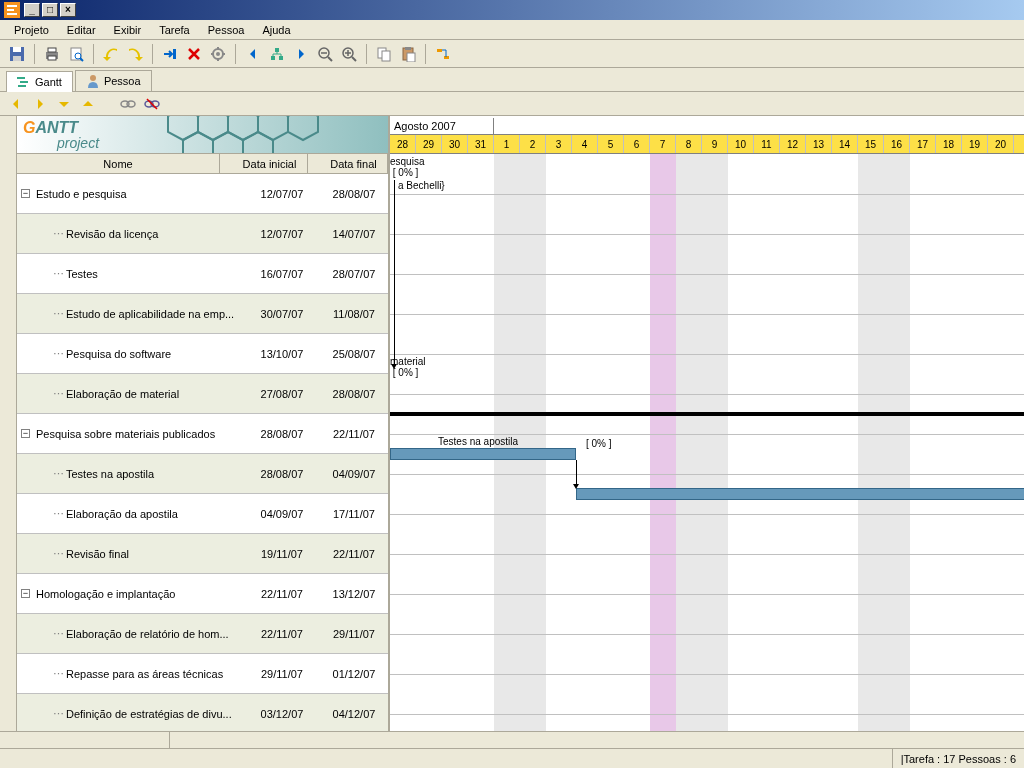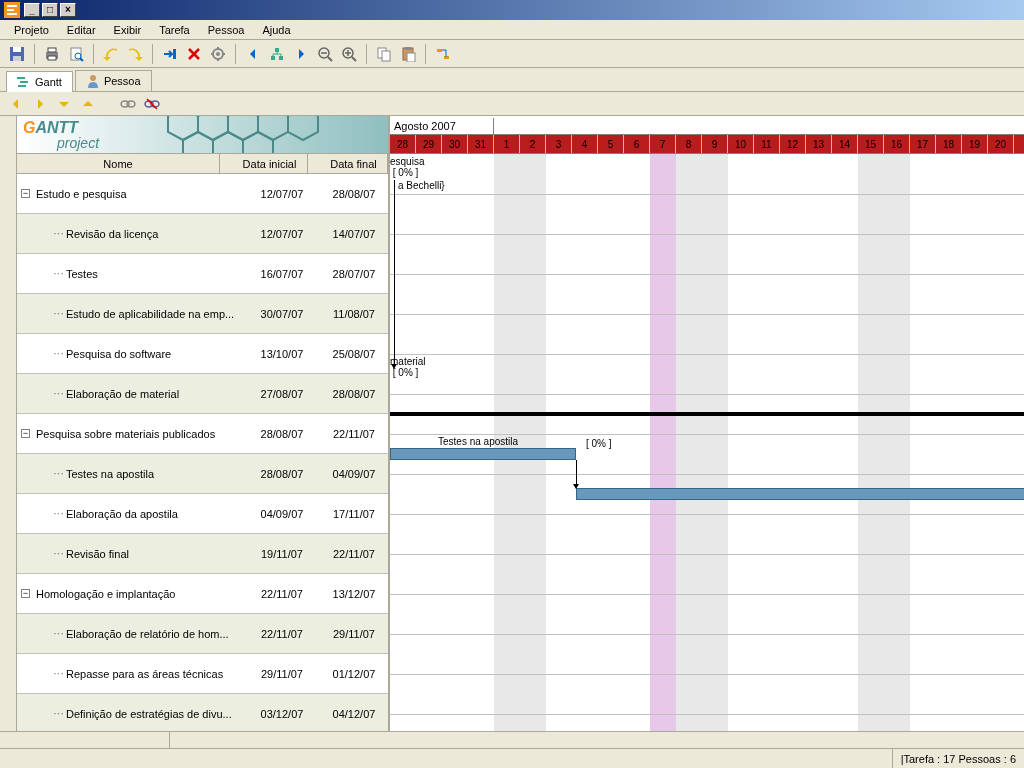--- a/index.html
+++ b/index.html
@@ -154,21 +154,21 @@
 .tree-line { color: #808080; margin-right: 4px; letter-spacing: -2px; }
 .rightpanel { flex: 1; display: flex; flex-direction: column; background: #fff; overflow: hidden; }
 .timeline-head {
   height: 38px;
   border-bottom: 1px solid #808080;
   display: flex;
   flex-direction: column;
 }
 .month-row { flex: 1; display: flex; border-bottom: 1px solid #808080; align-items: flex-end; }
 .month-cell { border-right: 1px solid #808080; padding: 2px 4px; display: flex; align-items: center; }
-.day-row { height: 18px; display: flex; background: #b91c1c; }
+.day-row { height: 18px; display: flex; background: #fde047; }
 .day-cell { width: 26px; border-right: 1px solid #c0c0c0; display: flex; align-items: center; justify-content: center; font-size: 10px; }
 .chart-area { flex: 1; position: relative; overflow: hidden; }
 .chart-col {
   position: absolute; top: 0; bottom: 0; width: 26px;
 }
 .chart-col.weekend { background: #e8e8e8; }
 .chart-col.today { background: #e8c8e8; }
 .chart-row-line { position: absolute; left: 0; right: 0; height: 1px; background: #c0c0c0; }
 .chart-label { position: absolute; font-size: 10px; white-space: nowrap; }
 .gbar { position: absolute; height: 12px; background: #6699bb; border: 1px solid #336688; }

